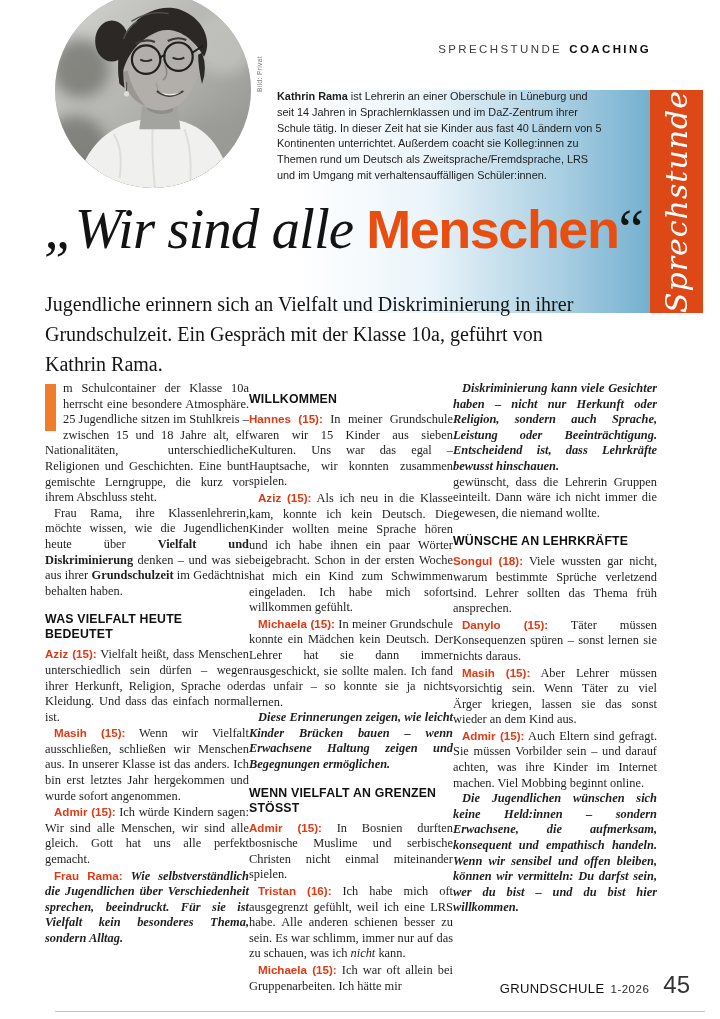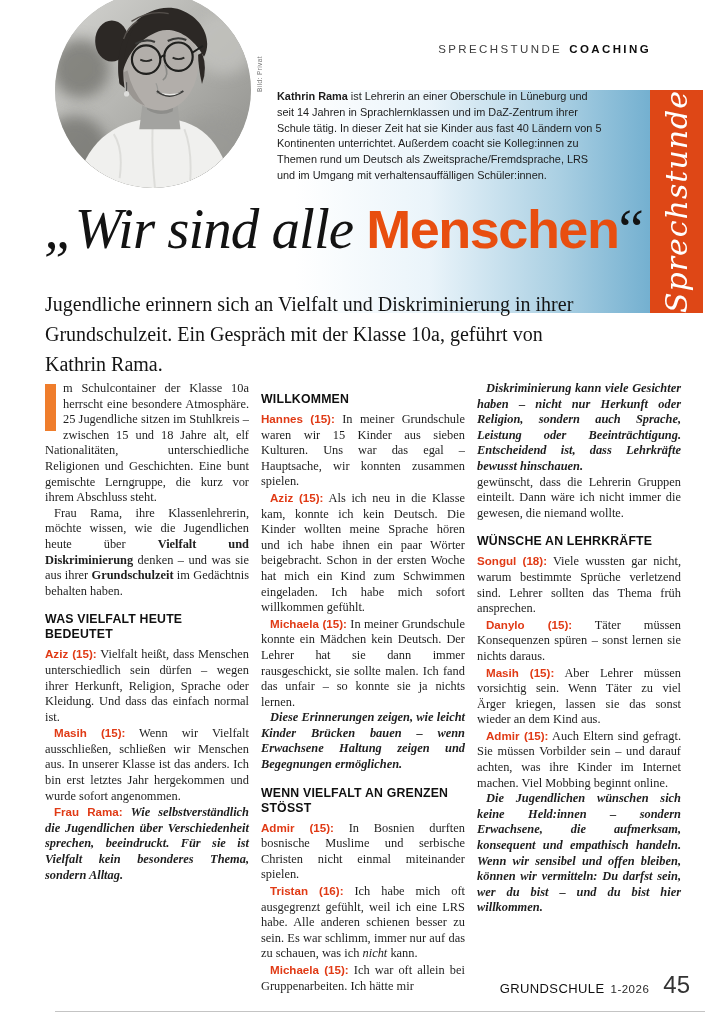--- a/index.html
+++ b/index.html
@@ -68,21 +68,21 @@
     font-family:"Liberation Sans",sans-serif;font-weight:700;
     font-size:54px;color:var(--accent-orange);letter-spacing:-1.5px;
   }
   .title .tqc{font-family:"Liberation Serif",serif;font-size:57px;color:#131313;}
   .deck{
     position:absolute;left:45px;top:289px;width:548px;z-index:2;
     font-family:"Liberation Serif",serif;font-size:20px;line-height:30px;color:#141414;
   }
 
   
-  .cols{position:absolute;left:45px;top:381px;width:636px;display:flex;gap:12px;z-index:2;}
+  .cols{position:absolute;left:45px;top:381px;width:636px;display:flex;z-index:2;}
   .col{width:204px;flex:0 0 204px;}
   .para{
     font-family:"Liberation Serif",serif;font-size:12.4px;line-height:15.6px;
     text-align:justify;color:#1e1e1e;margin:0;
   }
   .para.ind{text-indent:9px;}
   .para b{font-weight:700;}
   .para i{font-style:italic;}
   .comment,.it{font-weight:700;font-style:italic;}
   .subhead{
@@ -192,20 +192,21 @@
 
   <div class="deck">Jugendliche erinnern sich an Vielfalt und Diskriminierung in ihrer Grundschulzeit. Ein Gespräch mit der Klasse 10a, geführt von Kathrin Rama.</div>
 
   <div class="cols">
     <div class="col">
         <p class="para"><span class="dropcap"></span>m Schulcontainer der Klasse 10a herrscht eine besondere Atmosphäre. 25 Jugendliche sitzen im Stuhlkreis – zwischen 15 und 18 Jahre alt, elf Nationalitäten, unterschiedliche Religionen und Geschichten. Eine bunt gemischte Lerngruppe, die kurz vor ihrem Abschluss steht.</p>
         <p class="para ind">Frau Rama, ihre Klassenlehrerin, möchte wissen, wie die Jugendlichen heute über <b>Vielfalt und Diskriminierung</b> denken – und was sie aus ihrer <b>Grundschulzeit</b> im Gedächtnis behalten haben.</p>
         <h3 class="subhead">WAS VIELFALT HEUTE BEDEUTET</h3>
         <p class="para"><span class="spk">Aziz (15):</span> Vielfalt heißt, dass Menschen unterschiedlich sein dürfen – wegen ihrer Herkunft, Religion, Sprache oder Kleidung. Und dass das einfach normal ist.</p>
         <p class="para ind"><span class="spk">Masih (15):</span> Wenn wir Vielfalt ausschließen, schließen wir Menschen aus. In unserer Klasse ist das anders. Ich bin erst letztes Jahr hergekommen und wurde sofort angenommen.</p>
+        <p class="para ind"><span class="spk">Admir (15):</span> Ich würde Kindern sagen: Wir sind alle Menschen, wir sind alle gleich. Gott hat uns alle perfekt gemacht.</p>
         <p class="para ind"><span class="spk">Frau Rama:</span> <span class="it">Wie selbstverständlich die Jugendlichen über Verschiedenheit sprechen, beeindruckt. Für sie ist Vielfalt kein besonderes Thema, sondern Alltag.</span></p>
       </div>
     <div class="col">
         <h3 class="subhead">WILLKOMMEN</h3>
         <p class="para"><span class="spk">Hannes (15):</span> In meiner Grundschule waren wir 15 Kinder aus sieben Kulturen. Uns war das egal – Hauptsache, wir konnten zusammen spielen.</p>
         <p class="para ind"><span class="spk">Aziz (15):</span> Als ich neu in die Klasse kam, konnte ich kein Deutsch. Die Kinder wollten meine Sprache hören und ich habe ihnen ein paar Wörter beigebracht. Schon in der ersten Woche hat mich ein Kind zum Schwimmen eingeladen. Ich habe mich sofort willkommen gefühlt.</p>
         <p class="para ind"><span class="spk">Michaela (15):</span> In meiner Grundschule konnte ein Mädchen kein Deutsch. Der Lehrer hat sie dann immer rausgeschickt, sie sollte malen. Ich fand das unfair – so konnte sie ja nichts lernen.</p>
         <p class="para ind comment">Diese Erinnerungen zeigen, wie leicht Kinder Brücken bauen – wenn Erwachsene Haltung zeigen und Begegnungen ermöglichen.</p>
         <h3 class="subhead">WENN VIELFALT AN GRENZEN STÖSST</h3>
         <p class="para"><span class="spk">Admir (15):</span> In Bosnien durften bosnische Muslime und serbische Christen nicht einmal miteinander spielen.</p>

